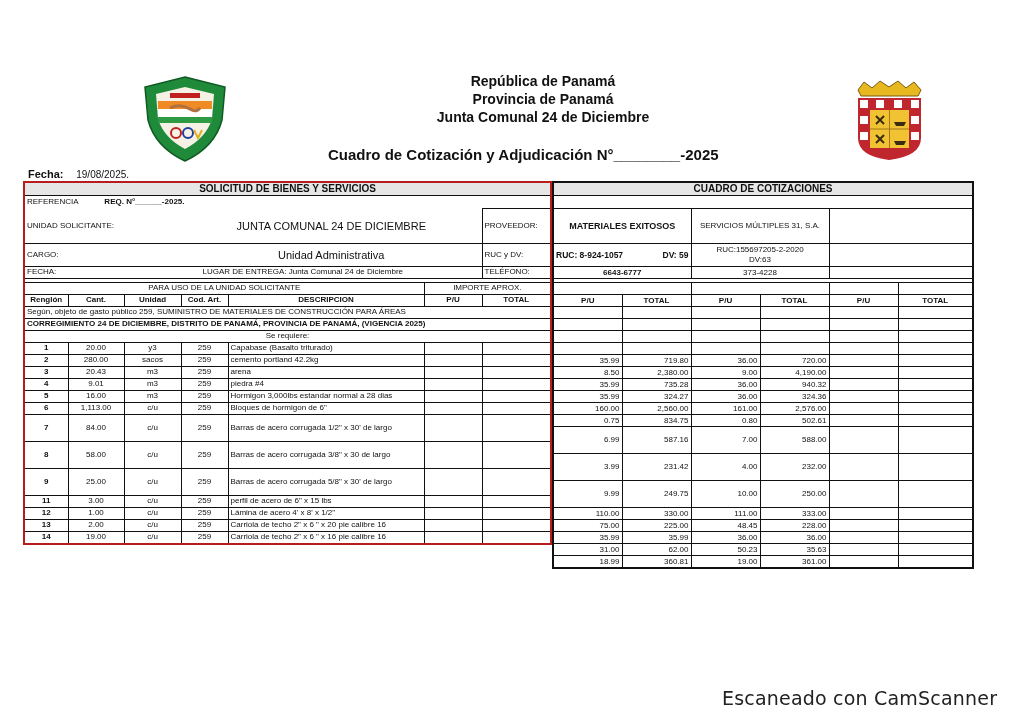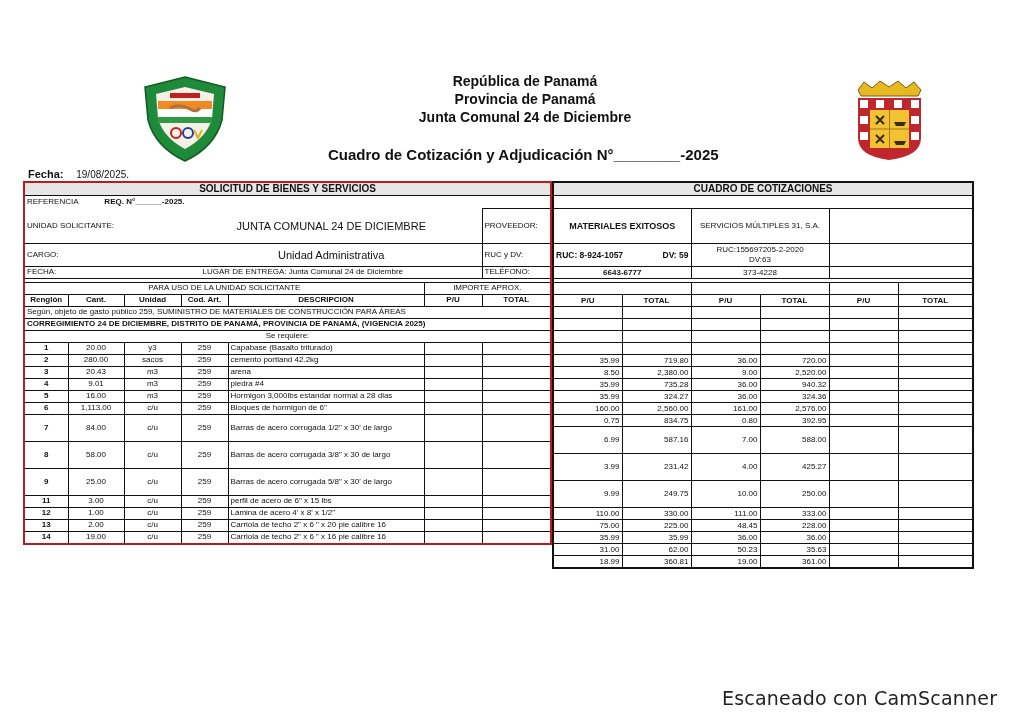--- a/index.html
+++ b/index.html
@@ -1,18 +1,18 @@
 <!DOCTYPE html>
 <html><head>
 <meta charset="utf-8">
 <style>
   html, body { margin:0; padding:0; }
   body { width:1024px; height:724px; background:#ffffff; position:relative; overflow:hidden; font-family:"Liberation Sans", sans-serif; color:#111; }
   .abs { position:absolute; }
-  .hdr-line { position:absolute; left:300px; width:450px; text-align:center; font-weight:bold; font-size:14px; color:#111; }
+  .hdr-line { position:absolute; left:318px; width:450px; text-align:center; font-weight:bold; font-size:14px; color:#111; }
   .title { position:absolute; left:328px; top:146px; font-weight:bold; font-size:15px; }
   .fecha { position:absolute; left:28px; top:168px; font-size:10px; }
   .fecha b { font-size:11px; margin-right:10px; }
   table { border-collapse:collapse; table-layout:fixed; }
   td { border:1px solid #111; padding:0 2px; font-size:8px; height:11px; line-height:10px; white-space:nowrap; overflow:hidden; }
   .gray { background:#e6e6e6; }
   .c { text-align:center; }
   .r { text-align:right; }
   .b { font-weight:bold; }
   #left-table { position:absolute; left:23px; top:181px; width:527px; border:2px solid #b91c1c; }
@@ -347,21 +347,21 @@
         <td class="r" style="">719.80</td>
         <td class="r" style="">36.00</td>
         <td class="r" style="">720.00</td>
         <td class="r" style=""></td>
         <td class="r" style=""></td>
       </tr>
       <tr>
         <td class="r" style="">8.50</td>
         <td class="r" style="">2,380.00</td>
         <td class="r" style="">9.00</td>
-        <td class="r" style="">2,520.00</td>
+        <td class="r" style="">4,190.00</td>
         <td class="r" style=""></td>
         <td class="r" style=""></td>
       </tr>
       <tr>
         <td class="r" style="">35.99</td>
         <td class="r" style="">735.28</td>
         <td class="r" style="">36.00</td>
         <td class="r" style="">940.32</td>
         <td class="r" style=""></td>
         <td class="r" style=""></td>
@@ -379,37 +379,37 @@
         <td class="r" style="">2,560.00</td>
         <td class="r" style="">161.00</td>
         <td class="r" style="">2,576.00</td>
         <td class="r" style=""></td>
         <td class="r" style=""></td>
       </tr>
       <tr>
         <td class="r" style="">0.75</td>
         <td class="r" style="">834.75</td>
         <td class="r" style="">0.80</td>
-        <td class="r" style="">392.95</td>
+        <td class="r" style="">502.61</td>
         <td class="r" style=""></td>
         <td class="r" style=""></td>
       </tr>
       <tr>
         <td class="r" style="height:26px;">6.99</td>
         <td class="r" style="height:26px;">587.16</td>
         <td class="r" style="height:26px;">7.00</td>
         <td class="r" style="height:26px;">588.00</td>
         <td class="r" style="height:26px;"></td>
         <td class="r" style="height:26px;"></td>
       </tr>
       <tr>
         <td class="r" style="height:26px;">3.99</td>
         <td class="r" style="height:26px;">231.42</td>
         <td class="r" style="height:26px;">4.00</td>
-        <td class="r" style="height:26px;">425.27</td>
+        <td class="r" style="height:26px;">232.00</td>
         <td class="r" style="height:26px;"></td>
         <td class="r" style="height:26px;"></td>
       </tr>
       <tr>
         <td class="r" style="height:26px;">9.99</td>
         <td class="r" style="height:26px;">249.75</td>
         <td class="r" style="height:26px;">10.00</td>
         <td class="r" style="height:26px;">250.00</td>
         <td class="r" style="height:26px;"></td>
         <td class="r" style="height:26px;"></td>

